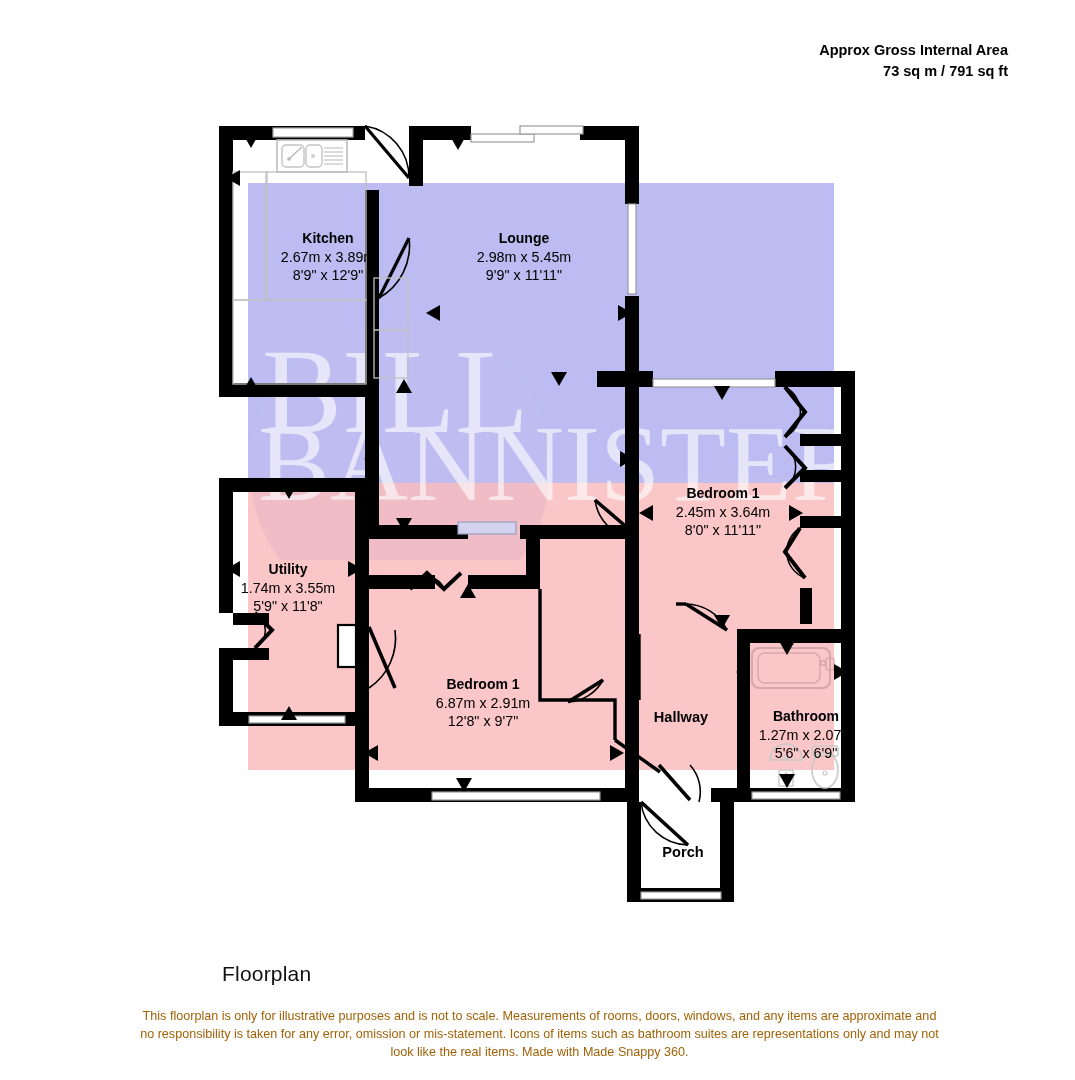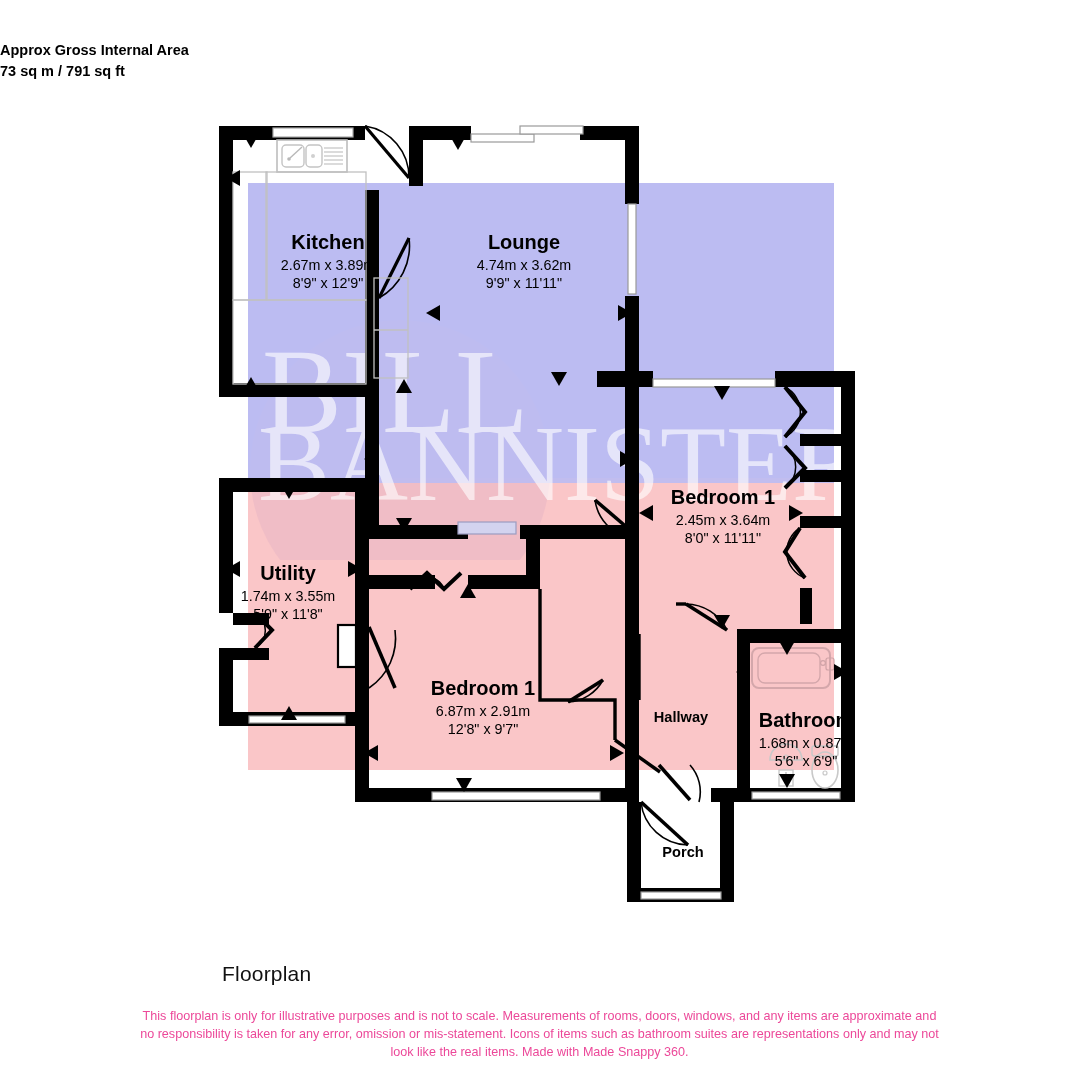--- a/index.html
+++ b/index.html
@@ -4,44 +4,44 @@
 <style>
   html,body{margin:0;padding:0;}
   body{
     width:1075px;height:1080px;background:#ffffff;
     font-family:"Liberation Sans","DejaVu Sans",sans-serif;
     position:relative;overflow:hidden;
   }
   #stage{position:absolute;left:0;top:0;width:1075px;height:1080px;}
 
   .hdr{
-    position:absolute;left:0;top:40px;width:1008px;text-align:left;
+    position:absolute;left:0;top:40px;width:1008px;text-align:right;
     font-size:14.5px;font-weight:bold;color:#000;line-height:1.45;
   }
   .hdr div{white-space:nowrap;}
 
   .fp-title{
     position:absolute;left:222px;top:962px;
     font-size:21px;color:#111;font-weight:400;letter-spacing:.2px;
   }
 
   .disclaimer{
     position:absolute;left:137px;top:1008px;width:805px;text-align:center;
-    font-size:12.6px;color:#ec4899;line-height:1.42;
+    font-size:12.6px;color:#a16207;line-height:1.42;
   }
 
   
   #plan{position:absolute;left:0;top:0;width:1075px;height:1080px;}
   svg{display:block;}
 
   .rlabel{
     position:absolute;text-align:center;color:#000;
     font-size:14.5px;line-height:1.28;white-space:nowrap;
   }
-  .rlabel .nm{font-weight:bold;font-size:20px;}
+  .rlabel .nm{font-weight:bold;font-size:14px;}
   .rlabel .dm{font-weight:400;font-size:14.3px;}
   .rlabel.single .nm{font-size:14.6px;}
 </style>
 </head>
 <body>
 
 <div id="stage">
 
   <div class="hdr">
     <div>Approx Gross Internal Area</div>
@@ -279,21 +279,21 @@
   </div>
 
   <div class="rlabel" style="left:252px;top:230px;width:152px;">
     <div class="nm">Kitchen</div>
     <div class="dm">2.67m x 3.89m</div>
     <div class="dm">8'9" x 12'9"</div>
   </div>
 
   <div class="rlabel" style="left:436px;top:230px;width:176px;">
     <div class="nm">Lounge</div>
-    <div class="dm">4.74m x 3.62m</div>
+    <div class="dm">2.98m x 5.45m</div>
     <div class="dm">9'9" x 11'11"</div>
   </div>
 
 
   <div class="rlabel" style="left:634px;top:485px;width:178px;">
     <div class="nm">Bedroom 1</div>
     <div class="dm">2.45m x 3.64m</div>
     <div class="dm">8'0" x 11'11"</div>
   </div>
 
@@ -304,21 +304,21 @@
   </div>
 
   <div class="rlabel" style="left:390px;top:676px;width:186px;">
     <div class="nm">Bedroom 1</div>
     <div class="dm">6.87m x 2.91m</div>
     <div class="dm">12'8" x 9'7"</div>
   </div>
 
   <div class="rlabel" style="left:726px;top:664px;width:160px;margin-top:44px;">
     <div class="nm">Bathroom</div>
-    <div class="dm">1.68m x 0.87m</div>
+    <div class="dm">1.27m x 2.07m</div>
     <div class="dm">5'6" x 6'9"</div>
   </div>
 
   <div class="rlabel single" style="left:627px;top:708px;width:108px;">
     <div class="nm">Hallway</div>
   </div>
 
   <div class="rlabel single" style="left:634px;top:843px;width:98px;">
     <div class="nm">Porch</div>
   </div>

